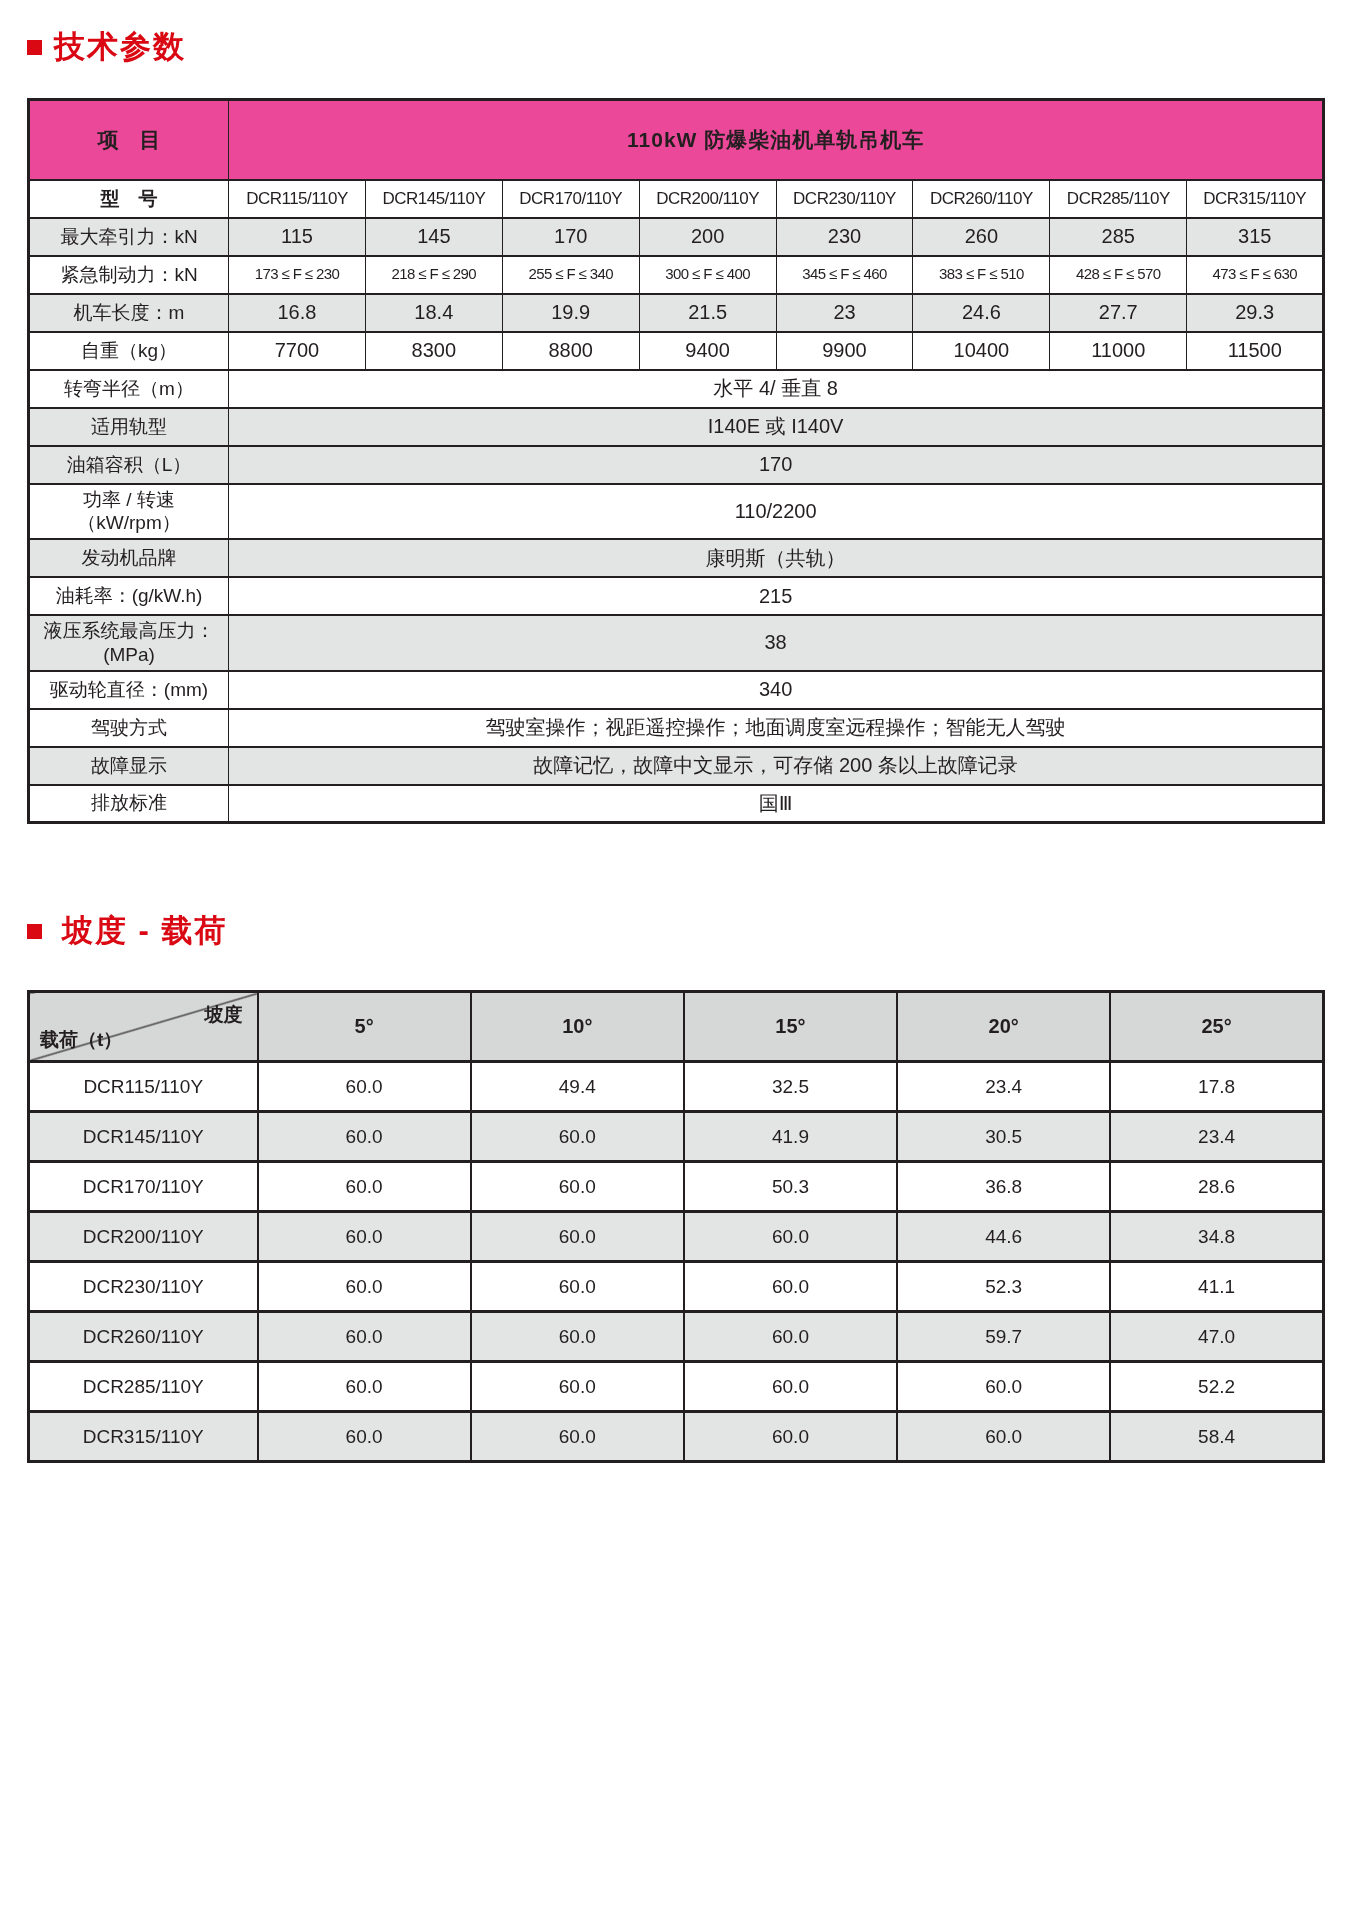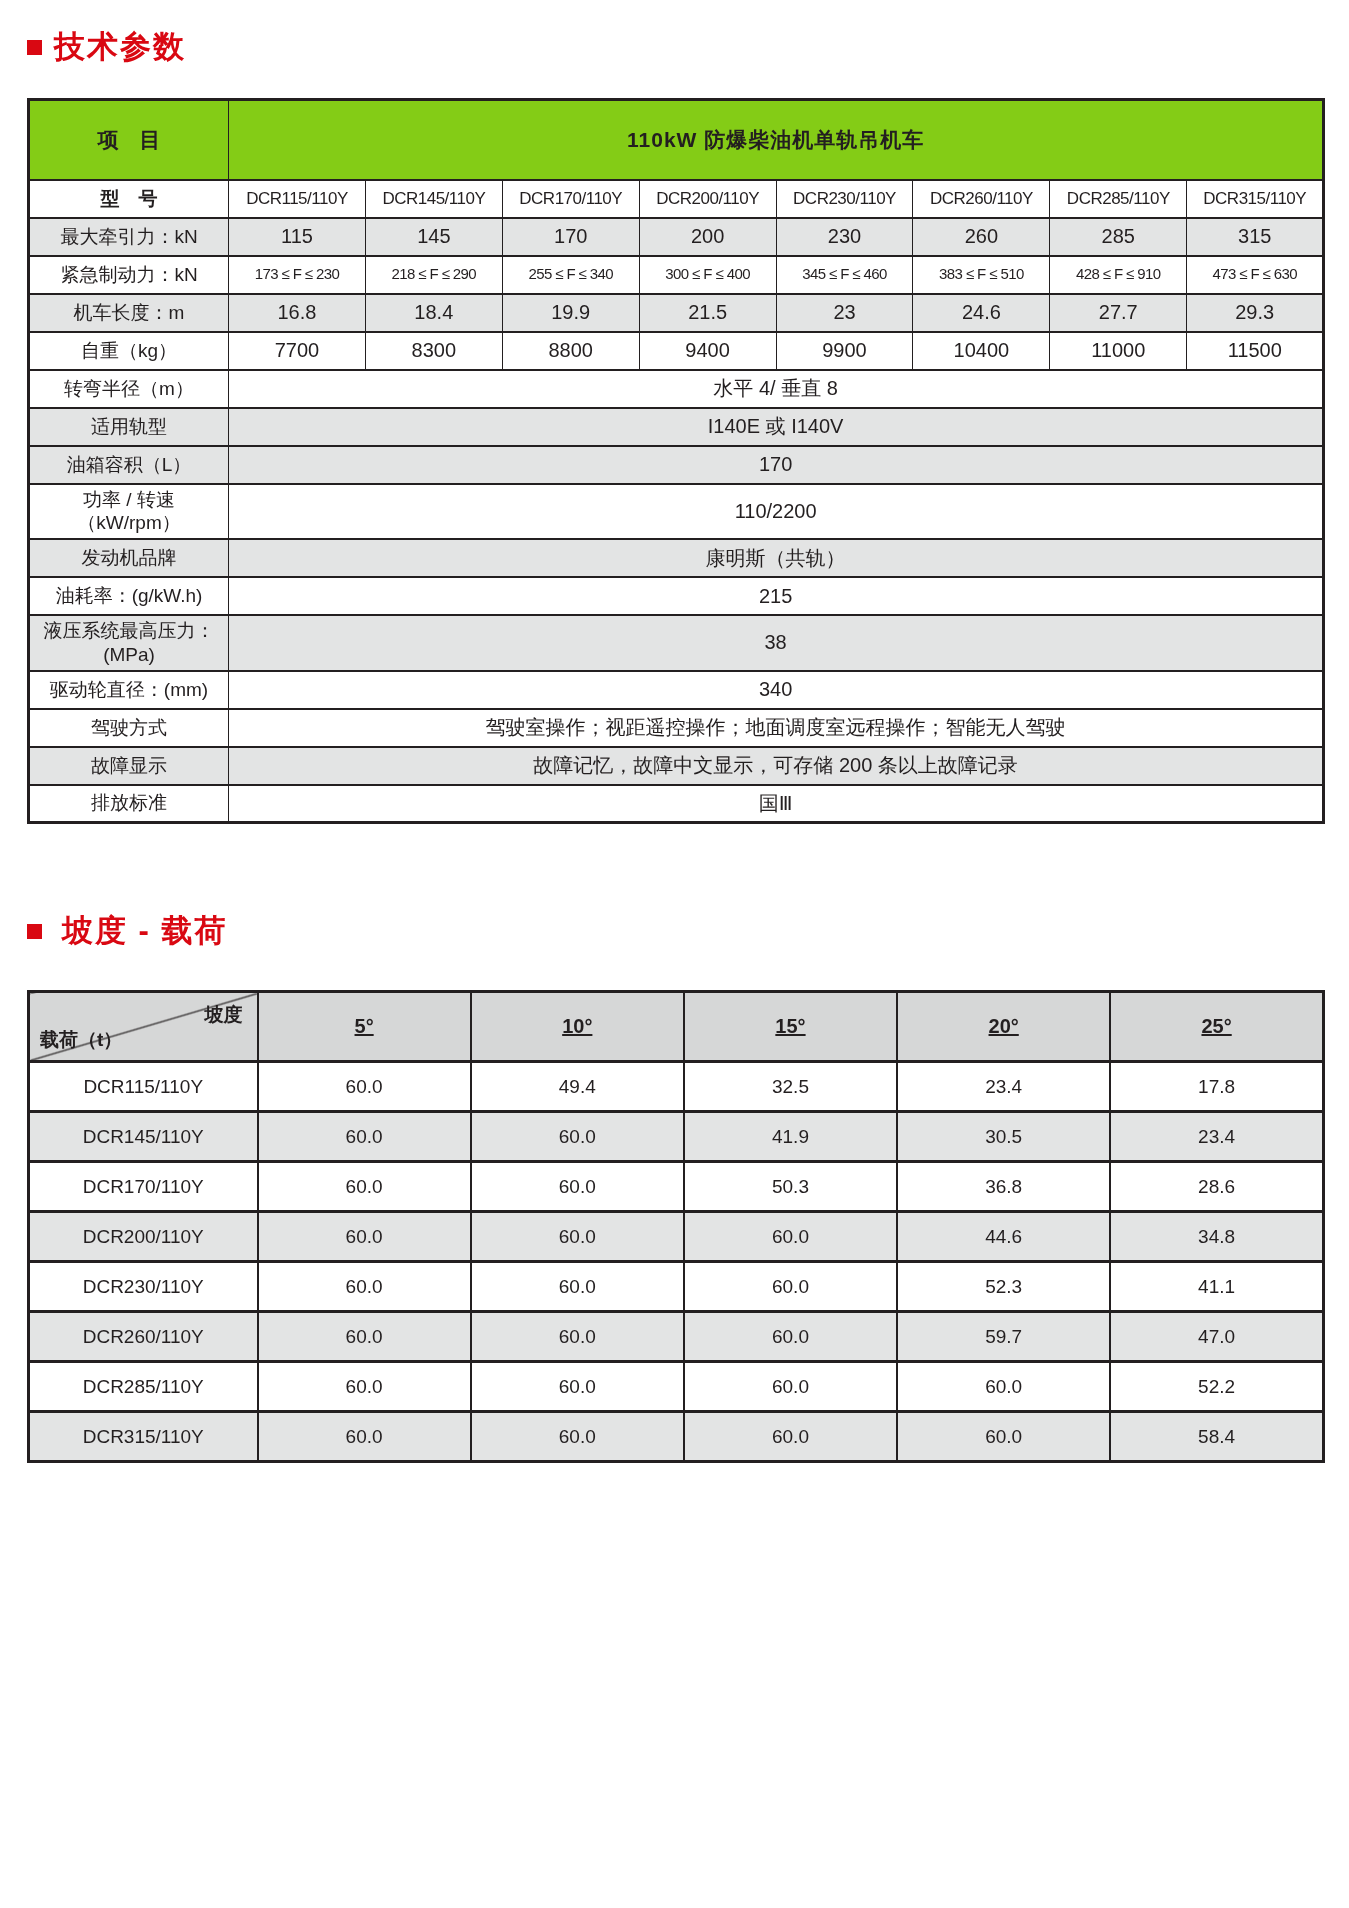--- a/index.html
+++ b/index.html
@@ -36,40 +36,40 @@
   .spec td {
     border: 1px solid #231f20;
     border-top-width: 2px; border-bottom-width: 2px;
     text-align: center; vertical-align: middle;
     font-size: 20px;
     padding: 3px 4px;
     line-height: 1.25;
   }
   .spec tr { height: 38px; }
   .spec tr.header-row { height: 80px; }
-  .row-gray td { background: #84cc16; }
+  .row-gray td { background: #ec4899; }
   .row-lgray td { background: #e3e4e4; }
   .row-white td { background: #ffffff; }
   .spec .product-title { font-weight: bold; font-size: 21px; letter-spacing: 1px; }
   .spec .item-header { font-weight: bold; font-size: 21px; }
   .spec .label-cell { font-size: 19px; }
   .spec .model-cell { font-size: 17px; letter-spacing: -0.5px; }
   .spec .tight { font-size: 15px; letter-spacing: -0.6px; padding: 3px 1px; }
 
   
   .load { margin-top: 38px; border: 3px solid #231f20; }
   .load td {
     border: 2px solid #231f20;
     border-top-width: 3px; border-bottom-width: 3px;
     text-align: center; vertical-align: middle;
     font-size: 19px;
     padding: 2px 4px;
   }
   .load tr { height: 50px; }
-  .load tr.load-header { height: 70px; text-decoration: underline; }
+  .load tr.load-header { height: 70px; }
   .load .slope-head { font-weight: bold; font-size: 20px; background: #d6d7d7; }
   .load .corner {
     position: relative;
     background-color: #d6d7d7;
     background-image: linear-gradient(to bottom right,
       transparent calc(50% - 1.2px), #231f20 50%, transparent calc(50% + 1.2px));
     padding: 0;
   }
   .load .corner .corner-top {
     position: absolute; top: 9px; right: 14px;
@@ -123,21 +123,21 @@
           <td class="value-cell">315</td>
         </tr>
         <tr class="row-white">
           <td class="label-cell">紧急制动力：kN</td>
           <td class="value-cell tight">173 ≤ F ≤ 230</td>
           <td class="value-cell tight">218 ≤ F ≤ 290</td>
           <td class="value-cell tight">255 ≤ F ≤ 340</td>
           <td class="value-cell tight">300 ≤ F ≤ 400</td>
           <td class="value-cell tight">345 ≤ F ≤ 460</td>
           <td class="value-cell tight">383 ≤ F ≤ 510</td>
-          <td class="value-cell tight">428 ≤ F ≤ 910</td>
+          <td class="value-cell tight">428 ≤ F ≤ 570</td>
           <td class="value-cell tight">473 ≤ F ≤ 630</td>
         </tr>
         <tr class="row-lgray">
           <td class="label-cell">机车长度：m</td>
           <td class="value-cell">16.8</td>
           <td class="value-cell">18.4</td>
           <td class="value-cell">19.9</td>
           <td class="value-cell">21.5</td>
           <td class="value-cell">23</td>
           <td class="value-cell">24.6</td>

